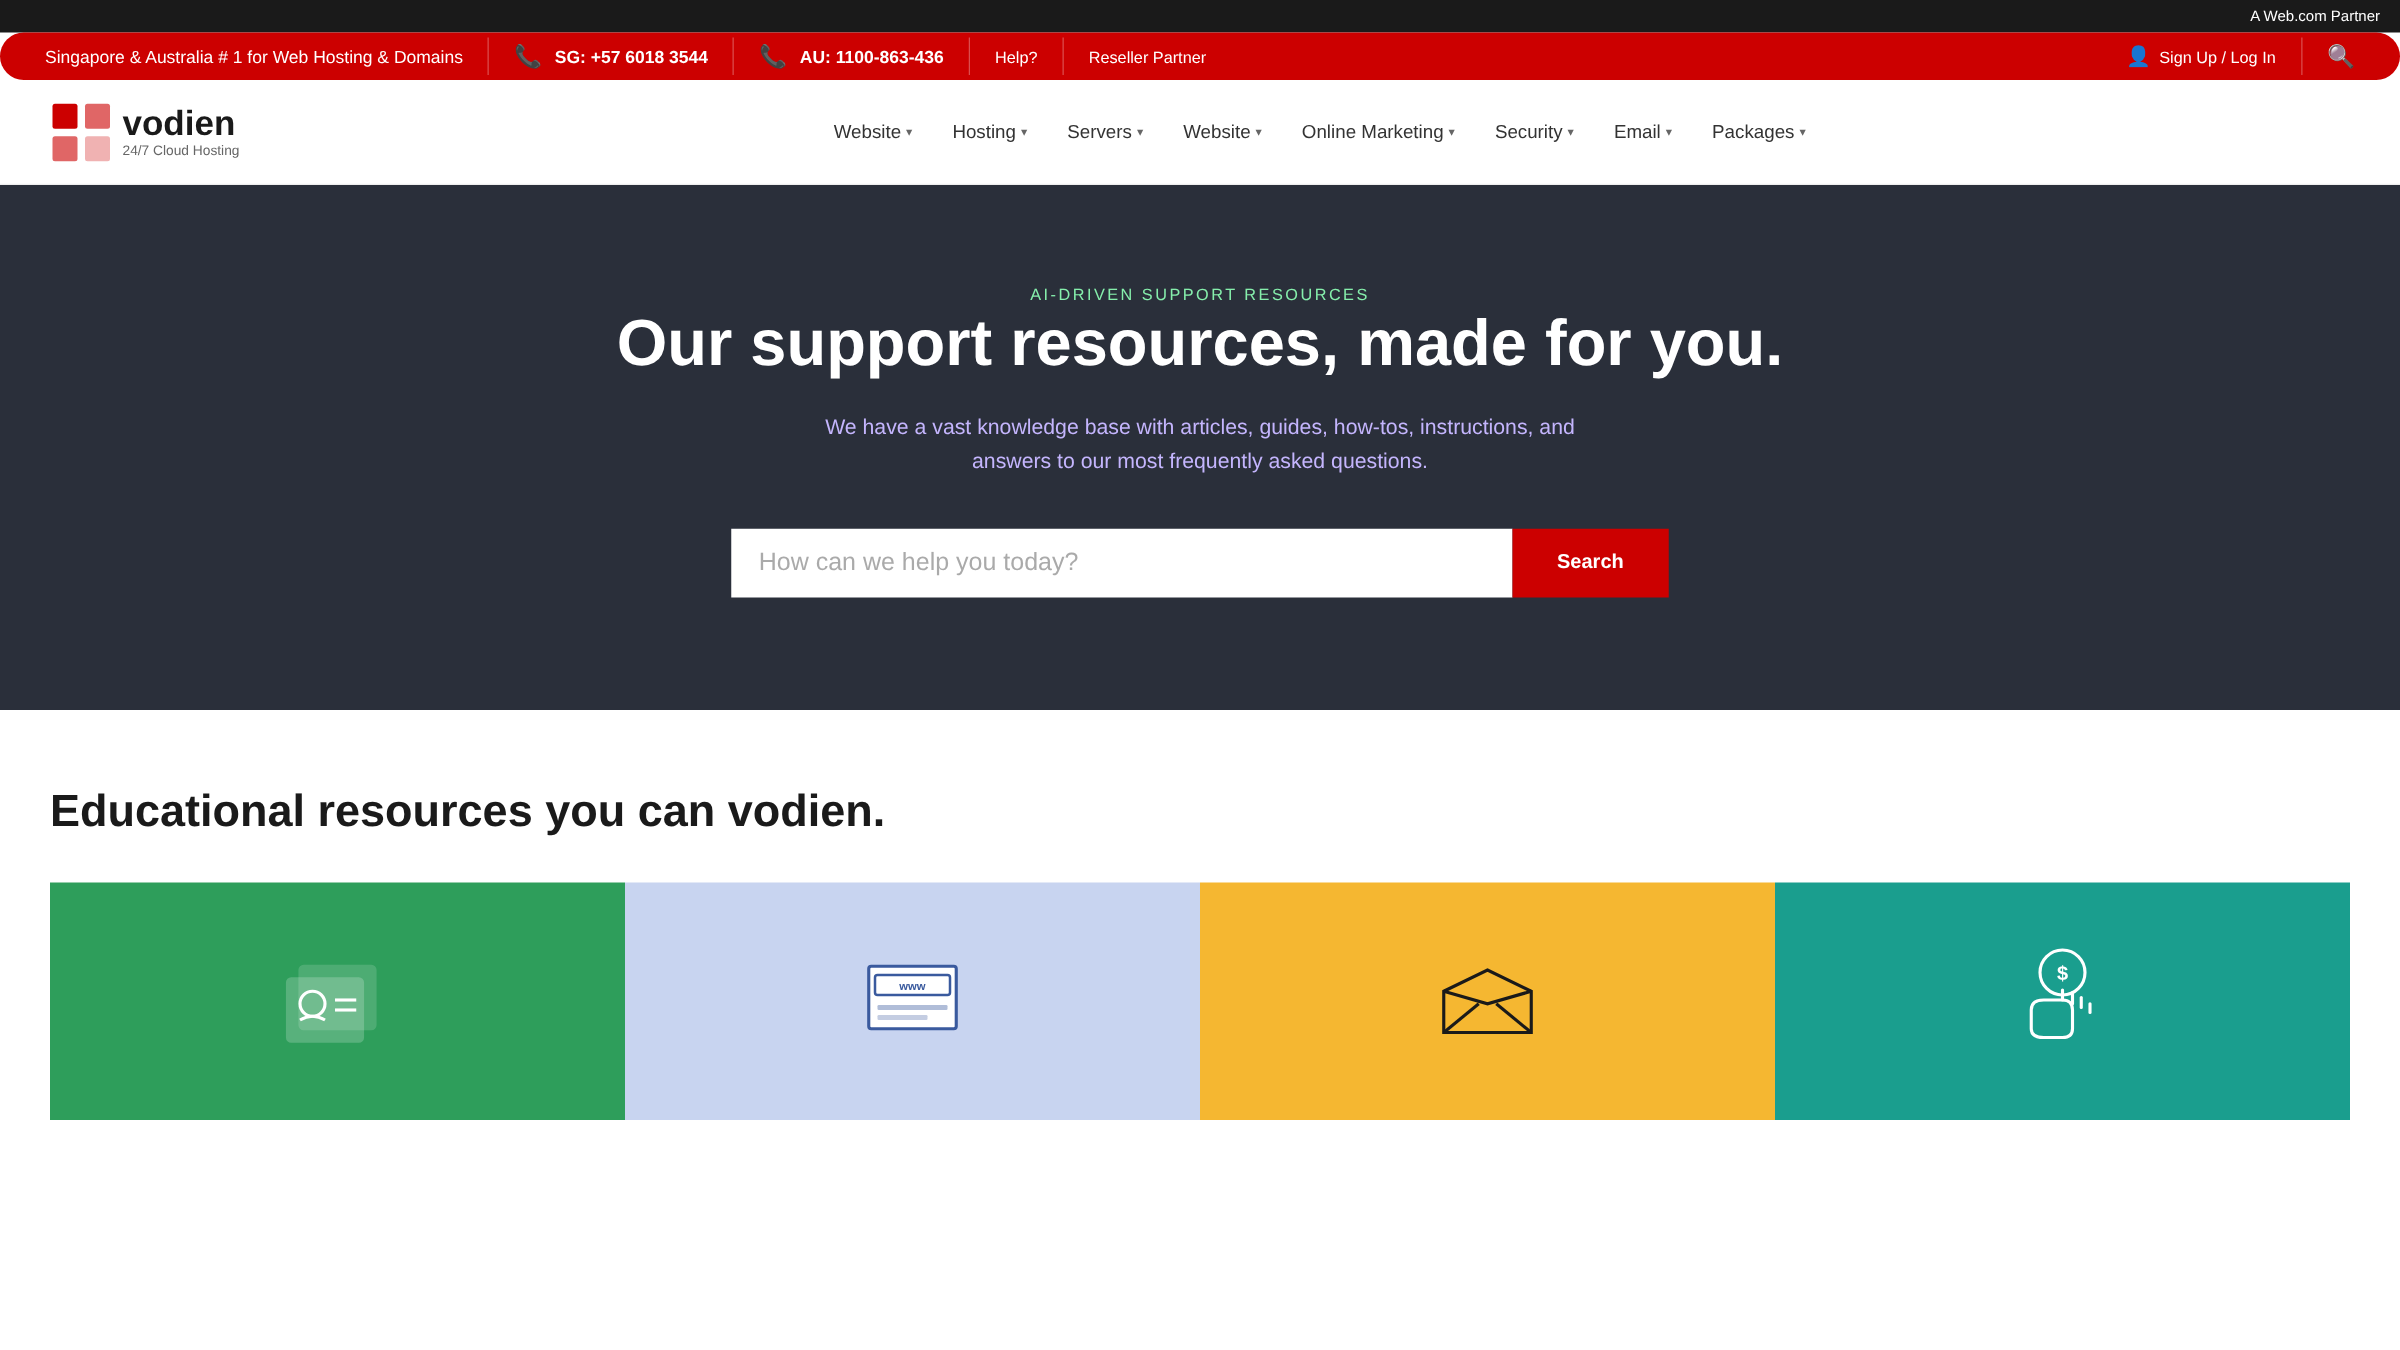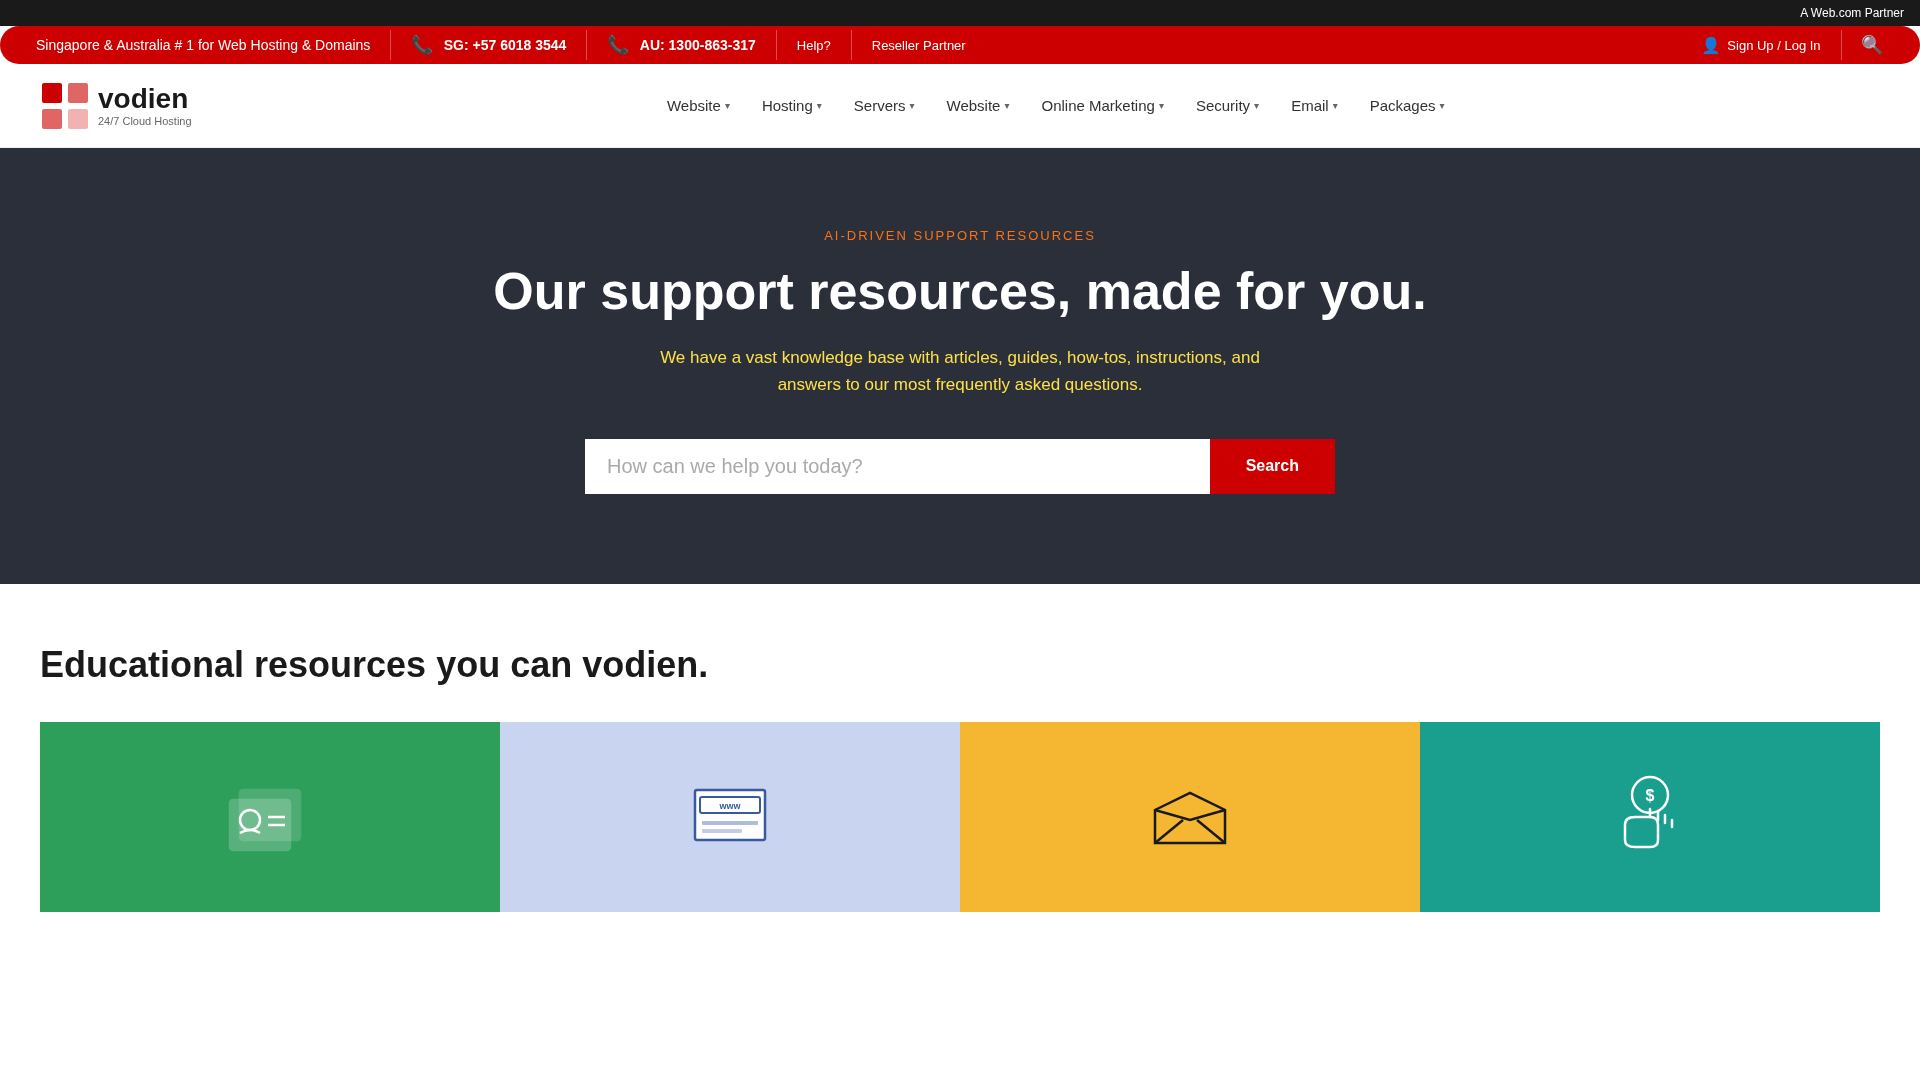--- a/index.html
+++ b/index.html
@@ -78,35 +78,35 @@
     
     .hero {
       background: #2a2f3a;
       color: #fff;
       text-align: center;
       padding: 80px 40px 90px;
     }
     .hero-label {
       font-size: 13px;
       letter-spacing: 2px;
-      color: #f97316;
-      margin-bottom: 20px;
+      color: #86efac;
+      margin-bottom: 4px;
       text-transform: uppercase;
       font-weight: 500;
     }
     .hero-title {
       font-size: 52px;
       font-weight: 700;
       color: #fff;
       margin-bottom: 24px;
       line-height: 1.1;
     }
     .hero-desc {
       font-size: 17px;
-      color: #fde047;
+      color: #c4b5fd;
       max-width: 600px;
       margin: 0 auto 40px;
       line-height: 1.6;
     }
     .search-bar {
       display: flex;
       max-width: 750px;
       margin: 0 auto;
     }
     .search-input {
@@ -198,21 +198,21 @@
     <span style="color:#fff;font-size:14px;font-weight:500;">Singapore &amp; Australia # 1 for Web Hosting &amp; Domains</span>
   </div>
   <div class="rb-separator"></div>
   <div class="rb-section" style="cursor:pointer;">
     <span style="color:#fff;font-size:18px;">📞</span>
     <span style="color:#fff;font-size:14px;font-weight:700;">SG: +57 6018 3544</span>
   </div>
   <div class="rb-separator"></div>
   <div class="rb-section" style="cursor:pointer;">
     <span style="color:#fff;font-size:18px;">📞</span>
-    <span style="color:#fff;font-size:14px;font-weight:700;">AU: 1300-863-317</span>
+    <span style="color:#fff;font-size:14px;font-weight:700;">AU: 1100-863-436</span>
   </div>
   <div class="rb-separator"></div>
   <span style="color:#fff;font-size:13px;cursor:pointer;">Help?</span>
   <div class="rb-separator"></div>
   <span style="color:#fff;font-size:13px;cursor:pointer;">Reseller Partner</span>
   <div style="flex:1;"></div>
   <div class="rb-section" style="cursor:pointer;gap:6px;display:flex;align-items:center;">
     <span style="color:#fff;font-size:16px;">👤</span>
     <span style="color:#fff;font-size:13px;">Sign Up / Log In</span>
   </div>

